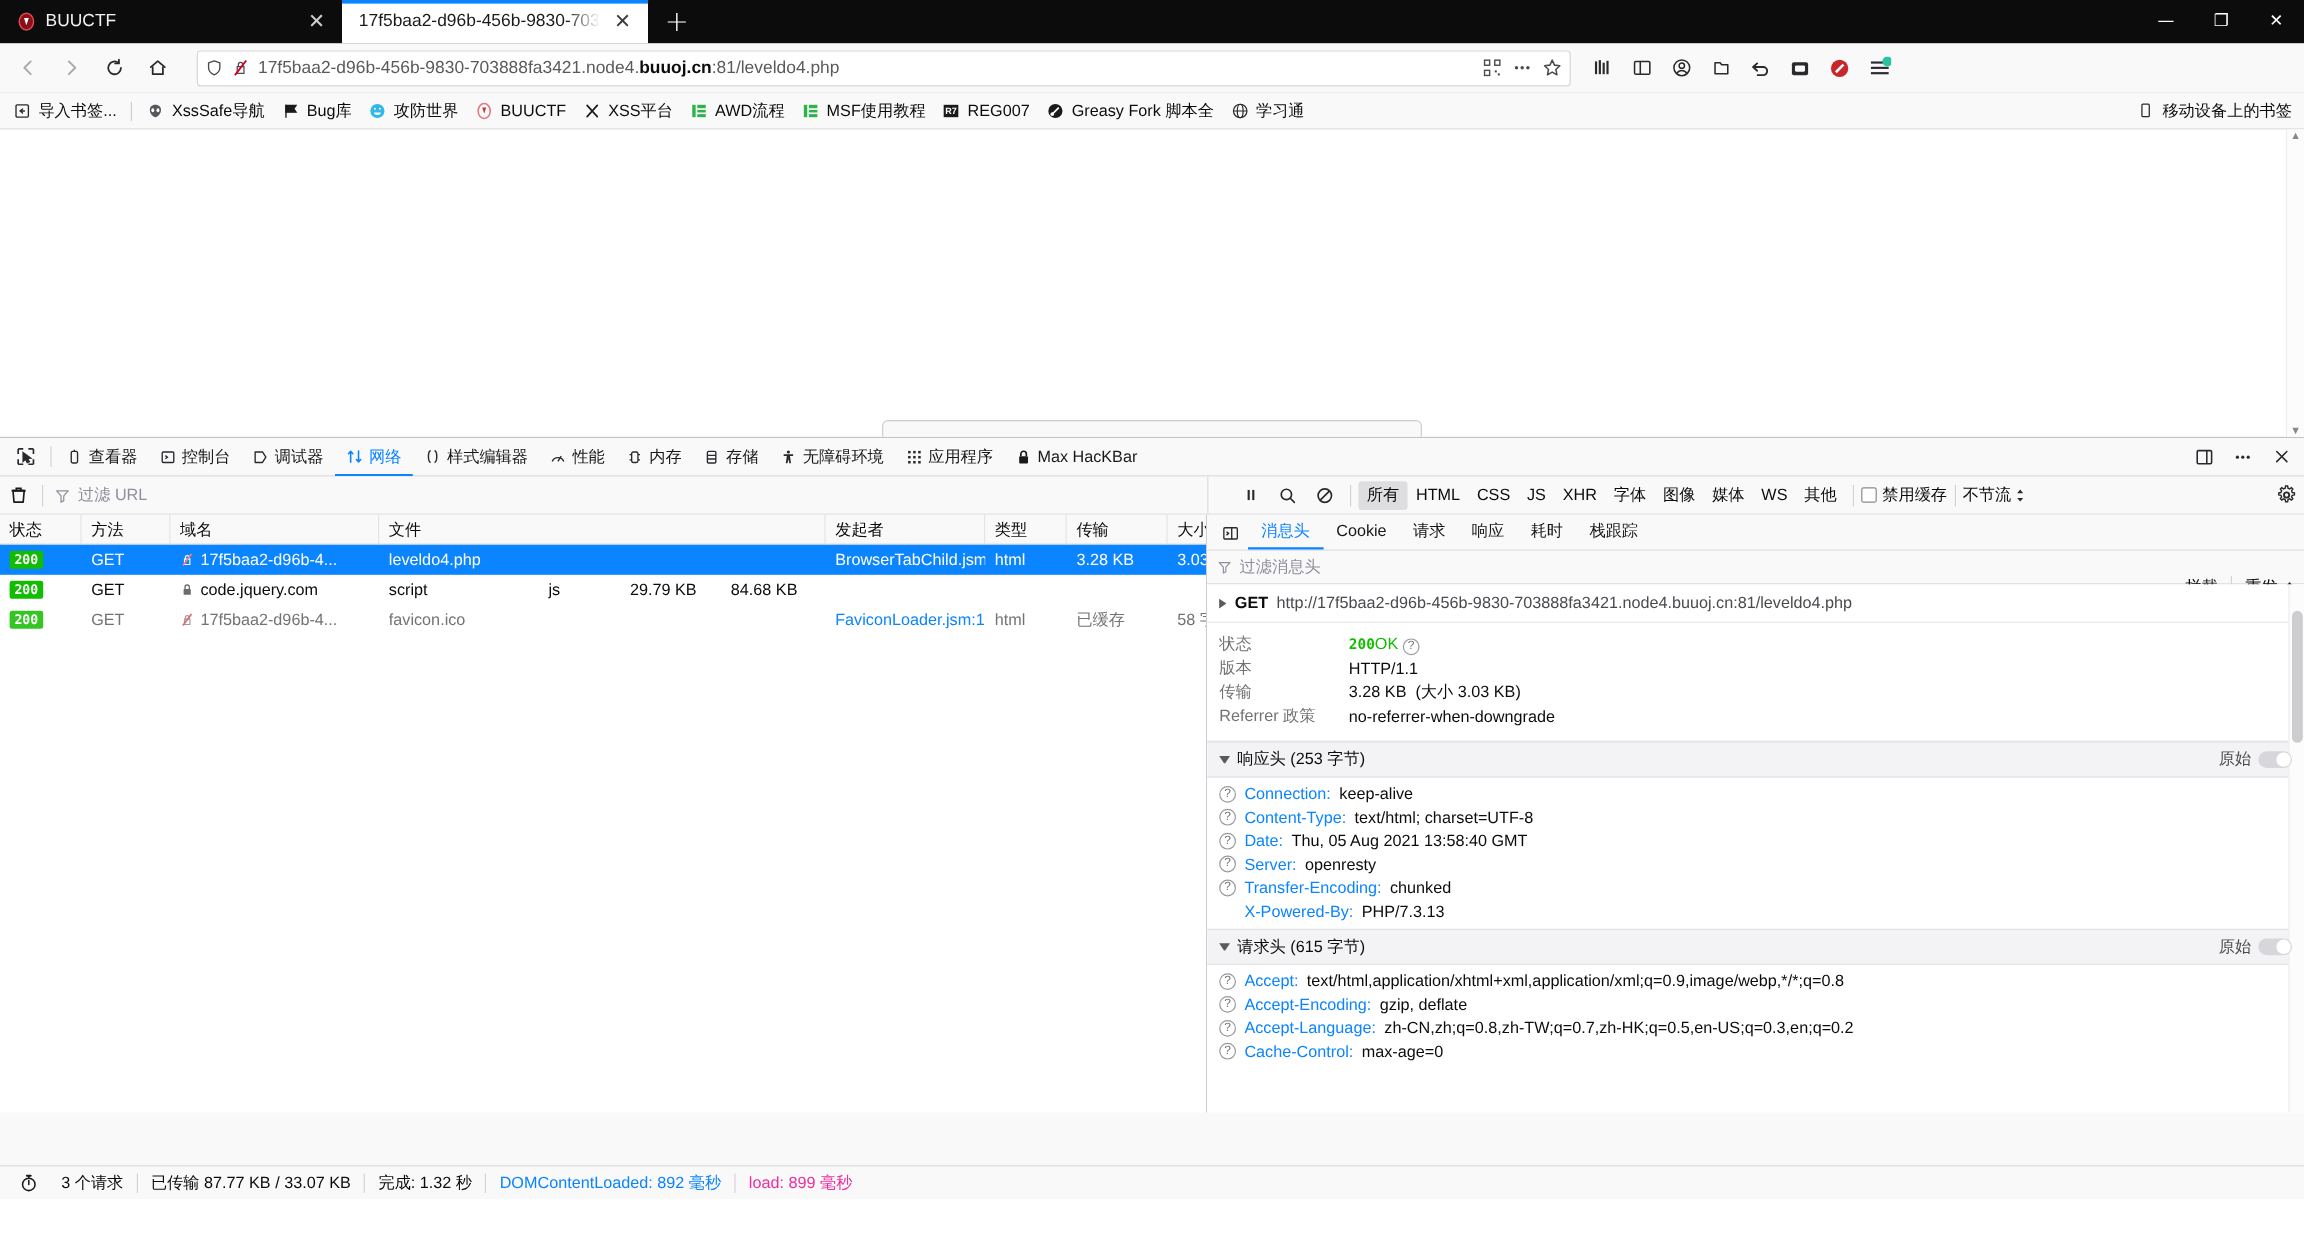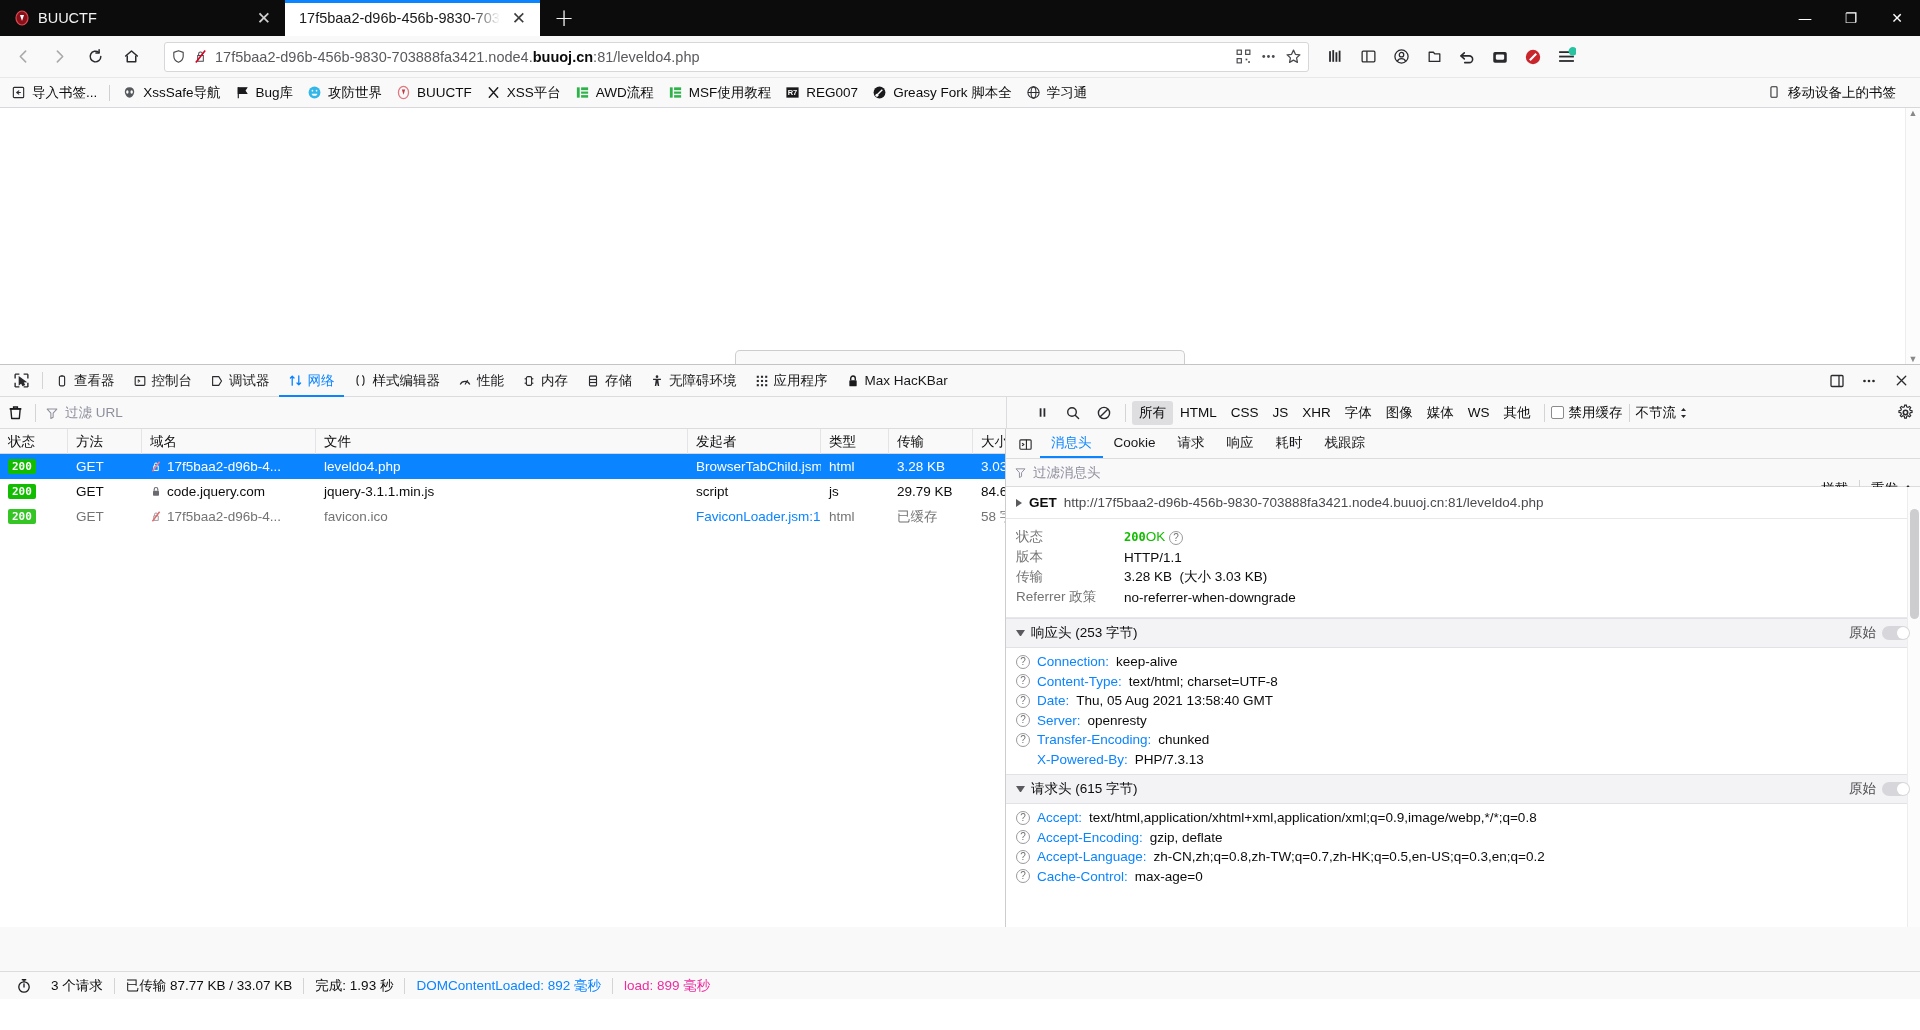--- a/index.html
+++ b/index.html
@@ -83,21 +83,21 @@
     height: 30px; background: #f9f9fa; display: flex; align-items: center;
     padding: 0 5px; gap: 2px; border-bottom: 1px solid #d8d8dc;
     font-size: 13.5px; color: #0c0c0d; position: relative;
   }
   .bm {
     display: flex; align-items: center; gap: 5px; padding: 3px 6px;
     border-radius: 3px; white-space: nowrap;
   }
   .bm-sep { width: 1px; height: 16px; background: #d0d0d4; margin: 0 4px; }
   .bm-right {
-    position: absolute; right: 24px; display: flex; align-items: center; gap: 5px;
+    position: absolute; right: 10px; display: flex; align-items: center; gap: 5px;
   }
   .bm-ico { width: 16px; height: 16px; flex: 0 0 16px; }
 
   
   .page {
     height: 257px; background: #fff; position: relative;
     border-bottom: 1px solid #c4c4c4;
   }
   .page-scroll {
     position: absolute; right: 0; top: 0; bottom: 0; width: 15px;
@@ -839,21 +839,20 @@
         <div class="c-method">GET</div>
         <div class="c-domain">
           <span>
             <svg width="12" height="13" viewBox="0 0 16 16" fill="#6a6a70">
               <rect x="4" y="7" width="8" height="6.6" rx="1"></rect>
               <path d="M5.6 7 V5.1 a2.4 2.4 0 0 1 4.8 0 V7" fill="none" stroke="#6a6a70" stroke-width="1.5"></path>
             </svg>
           </span>
           <span>code.jquery.com</span>
         </div>
-        <div class="c-file">jquery-3.1.1.min.js</div>
         <div class="c-init">script</div>
         <div class="c-type">js</div>
         <div class="c-trans">29.79 KB</div>
         <div class="c-size">84.68 KB</div>
       </div>
 
       <div class="trow dim">
         <div class="c-status">
           <span class="status-pill">200</span>
         </div>
@@ -1025,19 +1024,19 @@
         <circle cx="8" cy="9" r="5.2"></circle>
           <line x1="8" y1="9" x2="8" y2="5.8" stroke-linecap="round"></line>
         <line x1="6.4" y1="1.8" x2="9.6" y2="1.8" stroke-width="1.6" stroke-linecap="round"></line>
         <line x1="8" y1="1.8" x2="8" y2="3.8"></line>
       </svg>
     </span>
     <span class="sb-item">3 个请求</span>
     <span class="sb-sep"></span>
     <span class="sb-item">已传输 87.77 KB / 33.07 KB</span>
     <span class="sb-sep"></span>
-    <span class="sb-item">完成: 1.93 秒</span>
+    <span class="sb-item">完成: 1.32 秒</span>
     <span class="sb-sep"></span>
     <span class="sb-item sb-blue">DOMContentLoaded: 892 毫秒</span>
     <span class="sb-sep"></span>
     <span class="sb-item sb-pink">load: 899 毫秒</span>
   </div>
 </div>
 
 </body></html>

